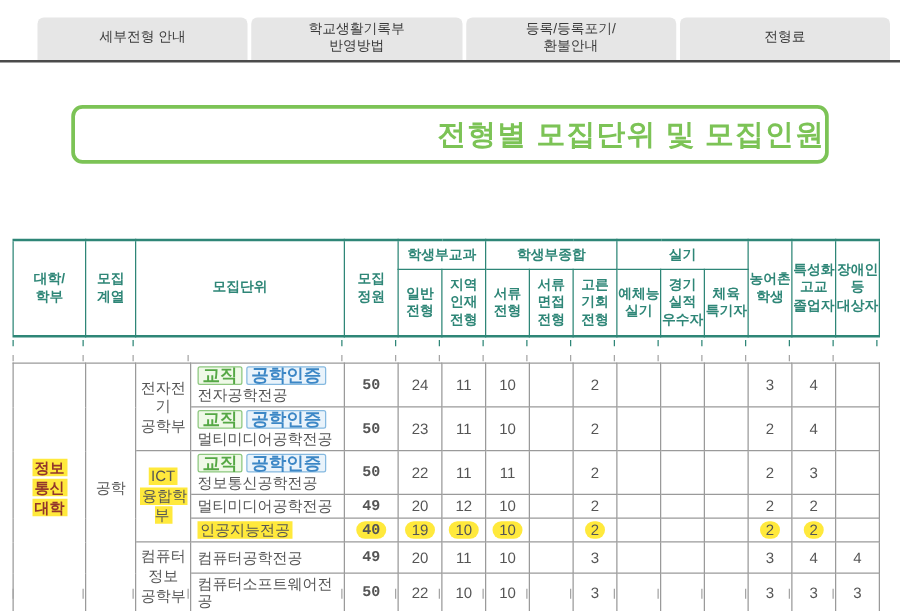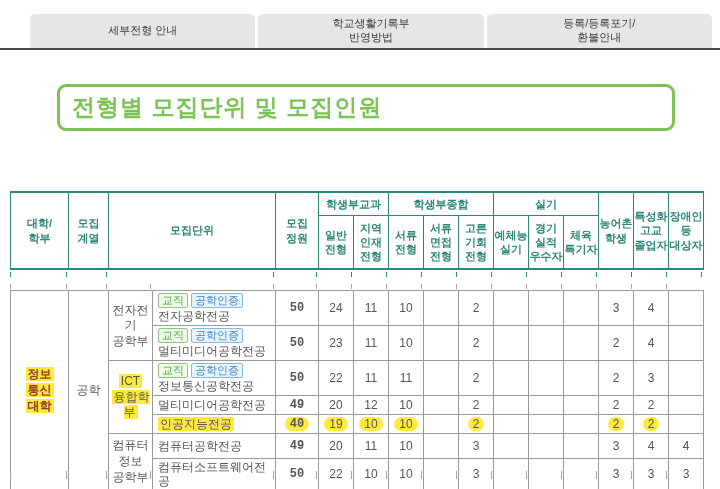--- a/index.html
+++ b/index.html
@@ -8,21 +8,21 @@
 
   
   .tab-bar{position:absolute;left:30px;top:8px;width:682px;height:40px;display:flex;gap:3px;align-items:flex-end;}
   .tab{flex:1;height:34px;background:#e6e6e6;border-radius:5px 5px 0 0;display:flex;align-items:center;justify-content:center;
        font-size:11px;color:#3a3a3a;text-align:center;white-space:pre-line;line-height:1.25;cursor:pointer;}
   .tab.active{height:44px;margin-bottom:-4px;background:#10816c;color:#fff;font-weight:bold;font-size:12px;border-radius:7px;}
   .tab-underline{position:absolute;left:0;top:48px;width:720px;height:2px;background:#4b4b4b;}
 
   
   .title-box{position:absolute;left:57px;top:84px;width:600px;height:41px;border:3px solid #7cc356;border-radius:9px;
-             display:flex;align-items:center;justify-content:flex-start;padding-left:12px;}
+             display:flex;align-items:center;justify-content:flex-end;}
   .title-text{font-size:23px;font-weight:bold;color:#7cc356;letter-spacing:1px;}
 
   
   table{border-spacing:0;}
   .hdr{position:absolute;left:10px;top:191px;width:693px;border-collapse:collapse;table-layout:fixed;
        border:1px solid #2e8677;border-top:2px solid #2e8677;border-bottom:2px solid #2e8677;}
   .hdr td{border:1px solid #2e8677;color:#2e8677;font-weight:bold;font-size:11px;text-align:center;
           vertical-align:middle;line-height:1.3;padding:0;}
   .hdr .h1 td{height:22px;}
   .hdr .h2 td{height:52px;}
@@ -41,39 +41,40 @@
   .btab td{border:1px solid #9a9a9a;font-size:12px;color:#555;text-align:center;vertical-align:middle;padding:0;}
   .r0 td,.r1 td,.r2 td{height:32px;}
   .r3 td,.r4 td{height:16px;}
   .r5 td,.r6 td{height:22px;}
   .college-cell{font-weight:bold;}
   .college-cell .line,.dept-cell .line{line-height:15px;margin:1px 0;}
   .maroon{color:#93362b;}
   .dept-cell{color:#4a4a4a;}
   .major-cell{text-align:left !important;padding:1px 3px 1px 5px !important;}
   .badge-line{line-height:13px;margin-bottom:1px;}
-  .badge{display:inline-block;font-size:11px;line-height:11px;padding:1px 3px;border:1px solid;border-radius:2px;margin-right:3px;font-weight:normal;}
+  .badge{display:inline-block;font-size:14px;line-height:11px;padding:1px 3px;border:1px solid;border-radius:2px;margin-right:3px;font-weight:bold;}
   .badge.green{color:#55a845;border-color:#8cc77e;background:#eff9e7;}
   .badge.blue{color:#3c87c6;border-color:#85b9e0;background:#e9f3fb;}
   .major-name{line-height:14px;}
   .quota-cell{font-weight:bold;color:#1a1a1a;font-family:Liberation Mono, monospace;}
   .hl{background:#ffe93c;padding:0 2px;}
   .hl-num{background:#ffe93c;border-radius:8px;padding:0 5px;display:inline-block;}
 </style>
 </head>
 <body>
 
 <div class="page">
 
   <div class="tab-bar">
       <div class="tab">세부전형 안내</div>
       <div class="tab">학교생활기록부
 반영방법</div>
       <div class="tab">등록/등록포기/
 환불안내</div>
+      <div class="tab">전형료</div>
     </div>
   <div class="tab-underline"></div>
 
   <div class="title-box">
     <span class="title-text">전형별 모집단위 및 모집인원</span>
   </div>
 
   <table class="hdr">
     <colgroup>
       <col style="width:58px">

